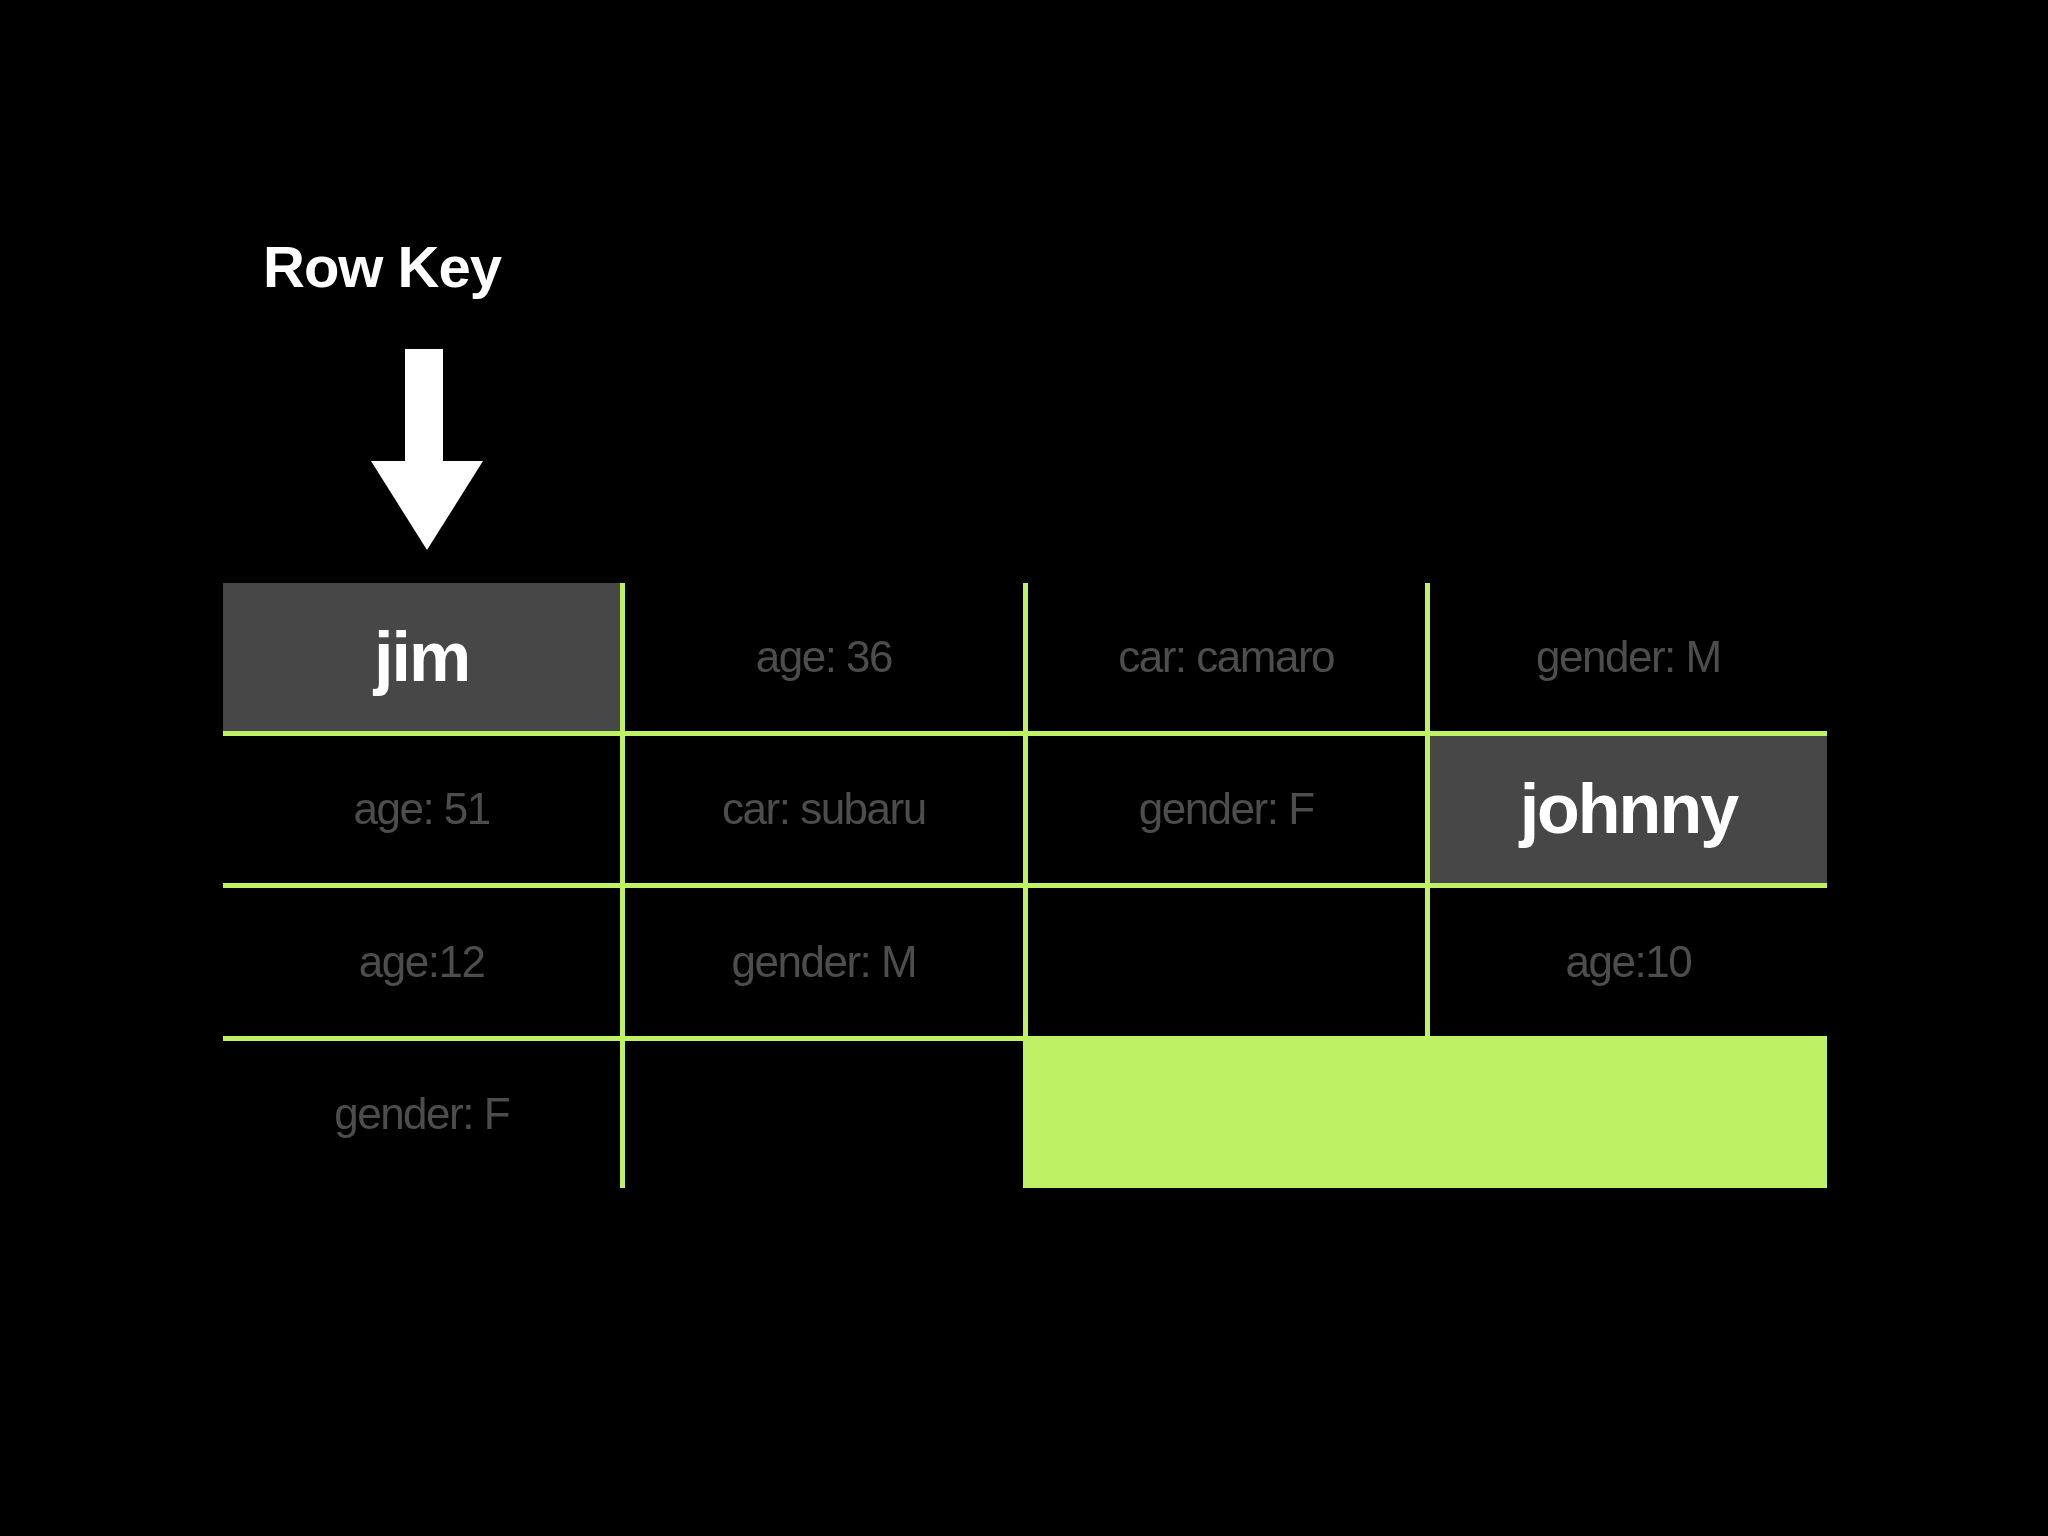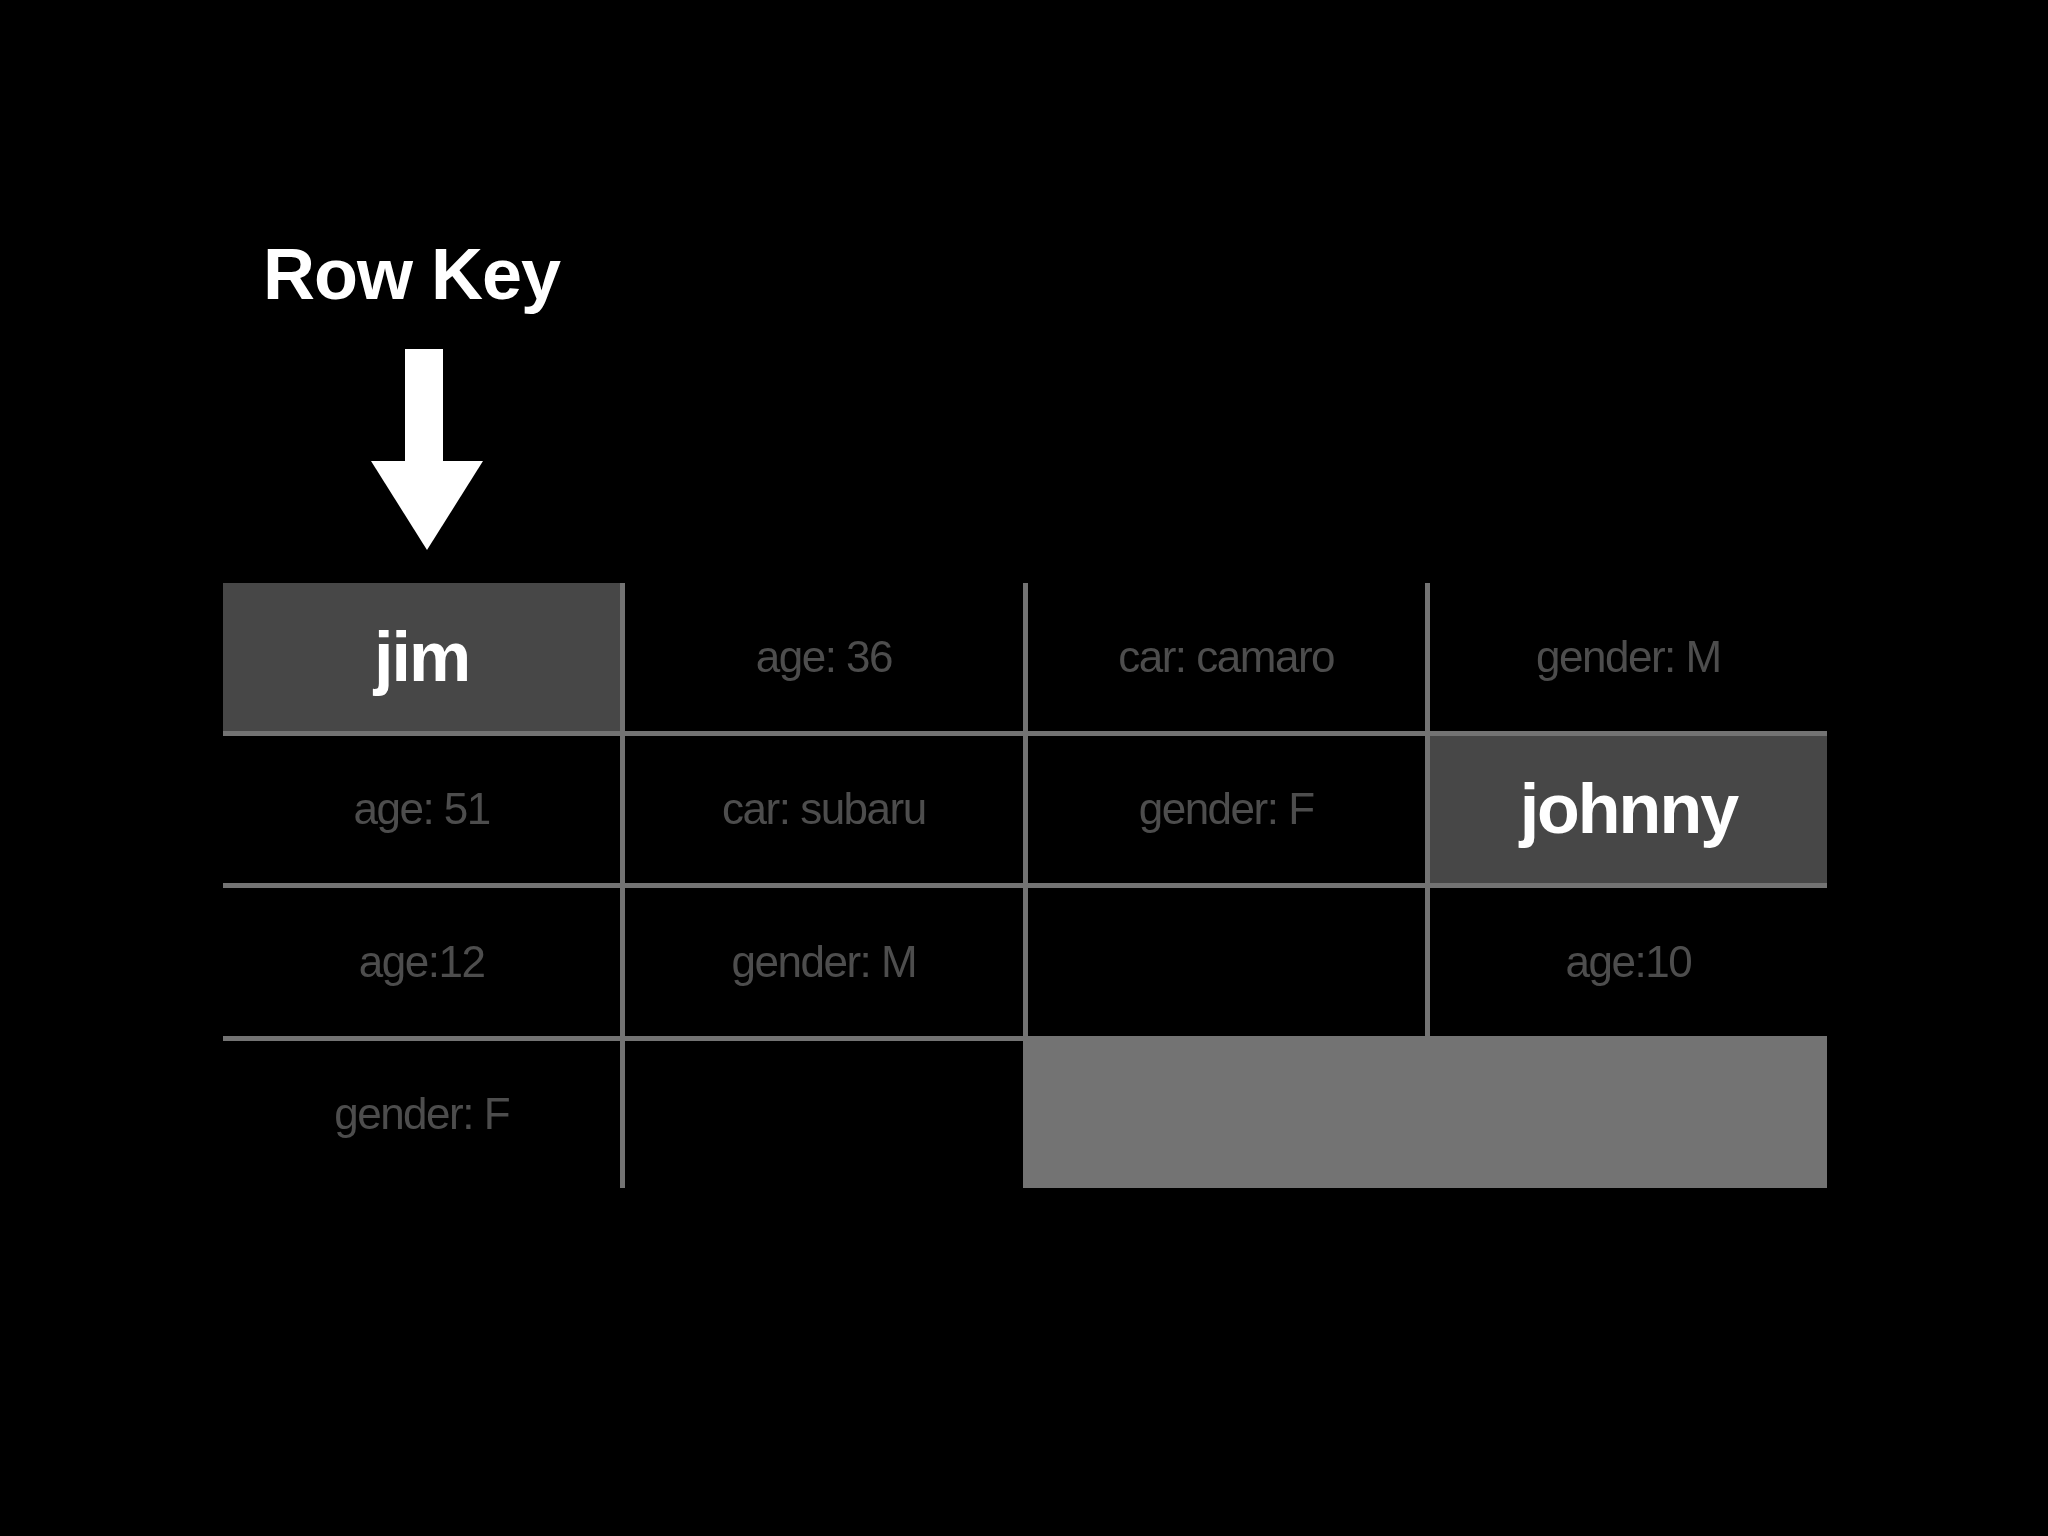--- a/index.html
+++ b/index.html
@@ -9,21 +9,21 @@
     font-family: "Liberation Sans", "DejaVu Sans", sans-serif;
     overflow: hidden;
     position: relative;
   }
   .stage { position: absolute; inset: 0; width: 2048px; height: 1536px; }
 
   
   .row-key-label {
     position: absolute;
     left: 263px; top: 238px;
-    font-size: 72px;
+    font-size: 58px;
     font-weight: bold;
     letter-spacing: -1px;
     color: #ffffff;
     line-height: 1;
     white-space: nowrap;
   }
 
   
   .down-arrow { position: absolute; left: 0; top: 0; }
   .arrow-stem {
@@ -39,21 +39,21 @@
     border-left: 56px solid transparent;
     border-right: 56px solid transparent;
     border-top: 89px solid #ffffff;
   }
 
   
   .data-table {
     position: absolute;
     left: 223px; top: 583px;
     width: 1604px; height: 605px;
-    background: #737373;          
+    background: #bef264;          
     display: grid;
     grid-template-columns: repeat(4, 1fr);
     grid-template-rows: repeat(4, 1fr);
     gap: 5px;
   }
   .cell {
     display: flex;
     align-items: center;
     justify-content: center;
     white-space: nowrap;

